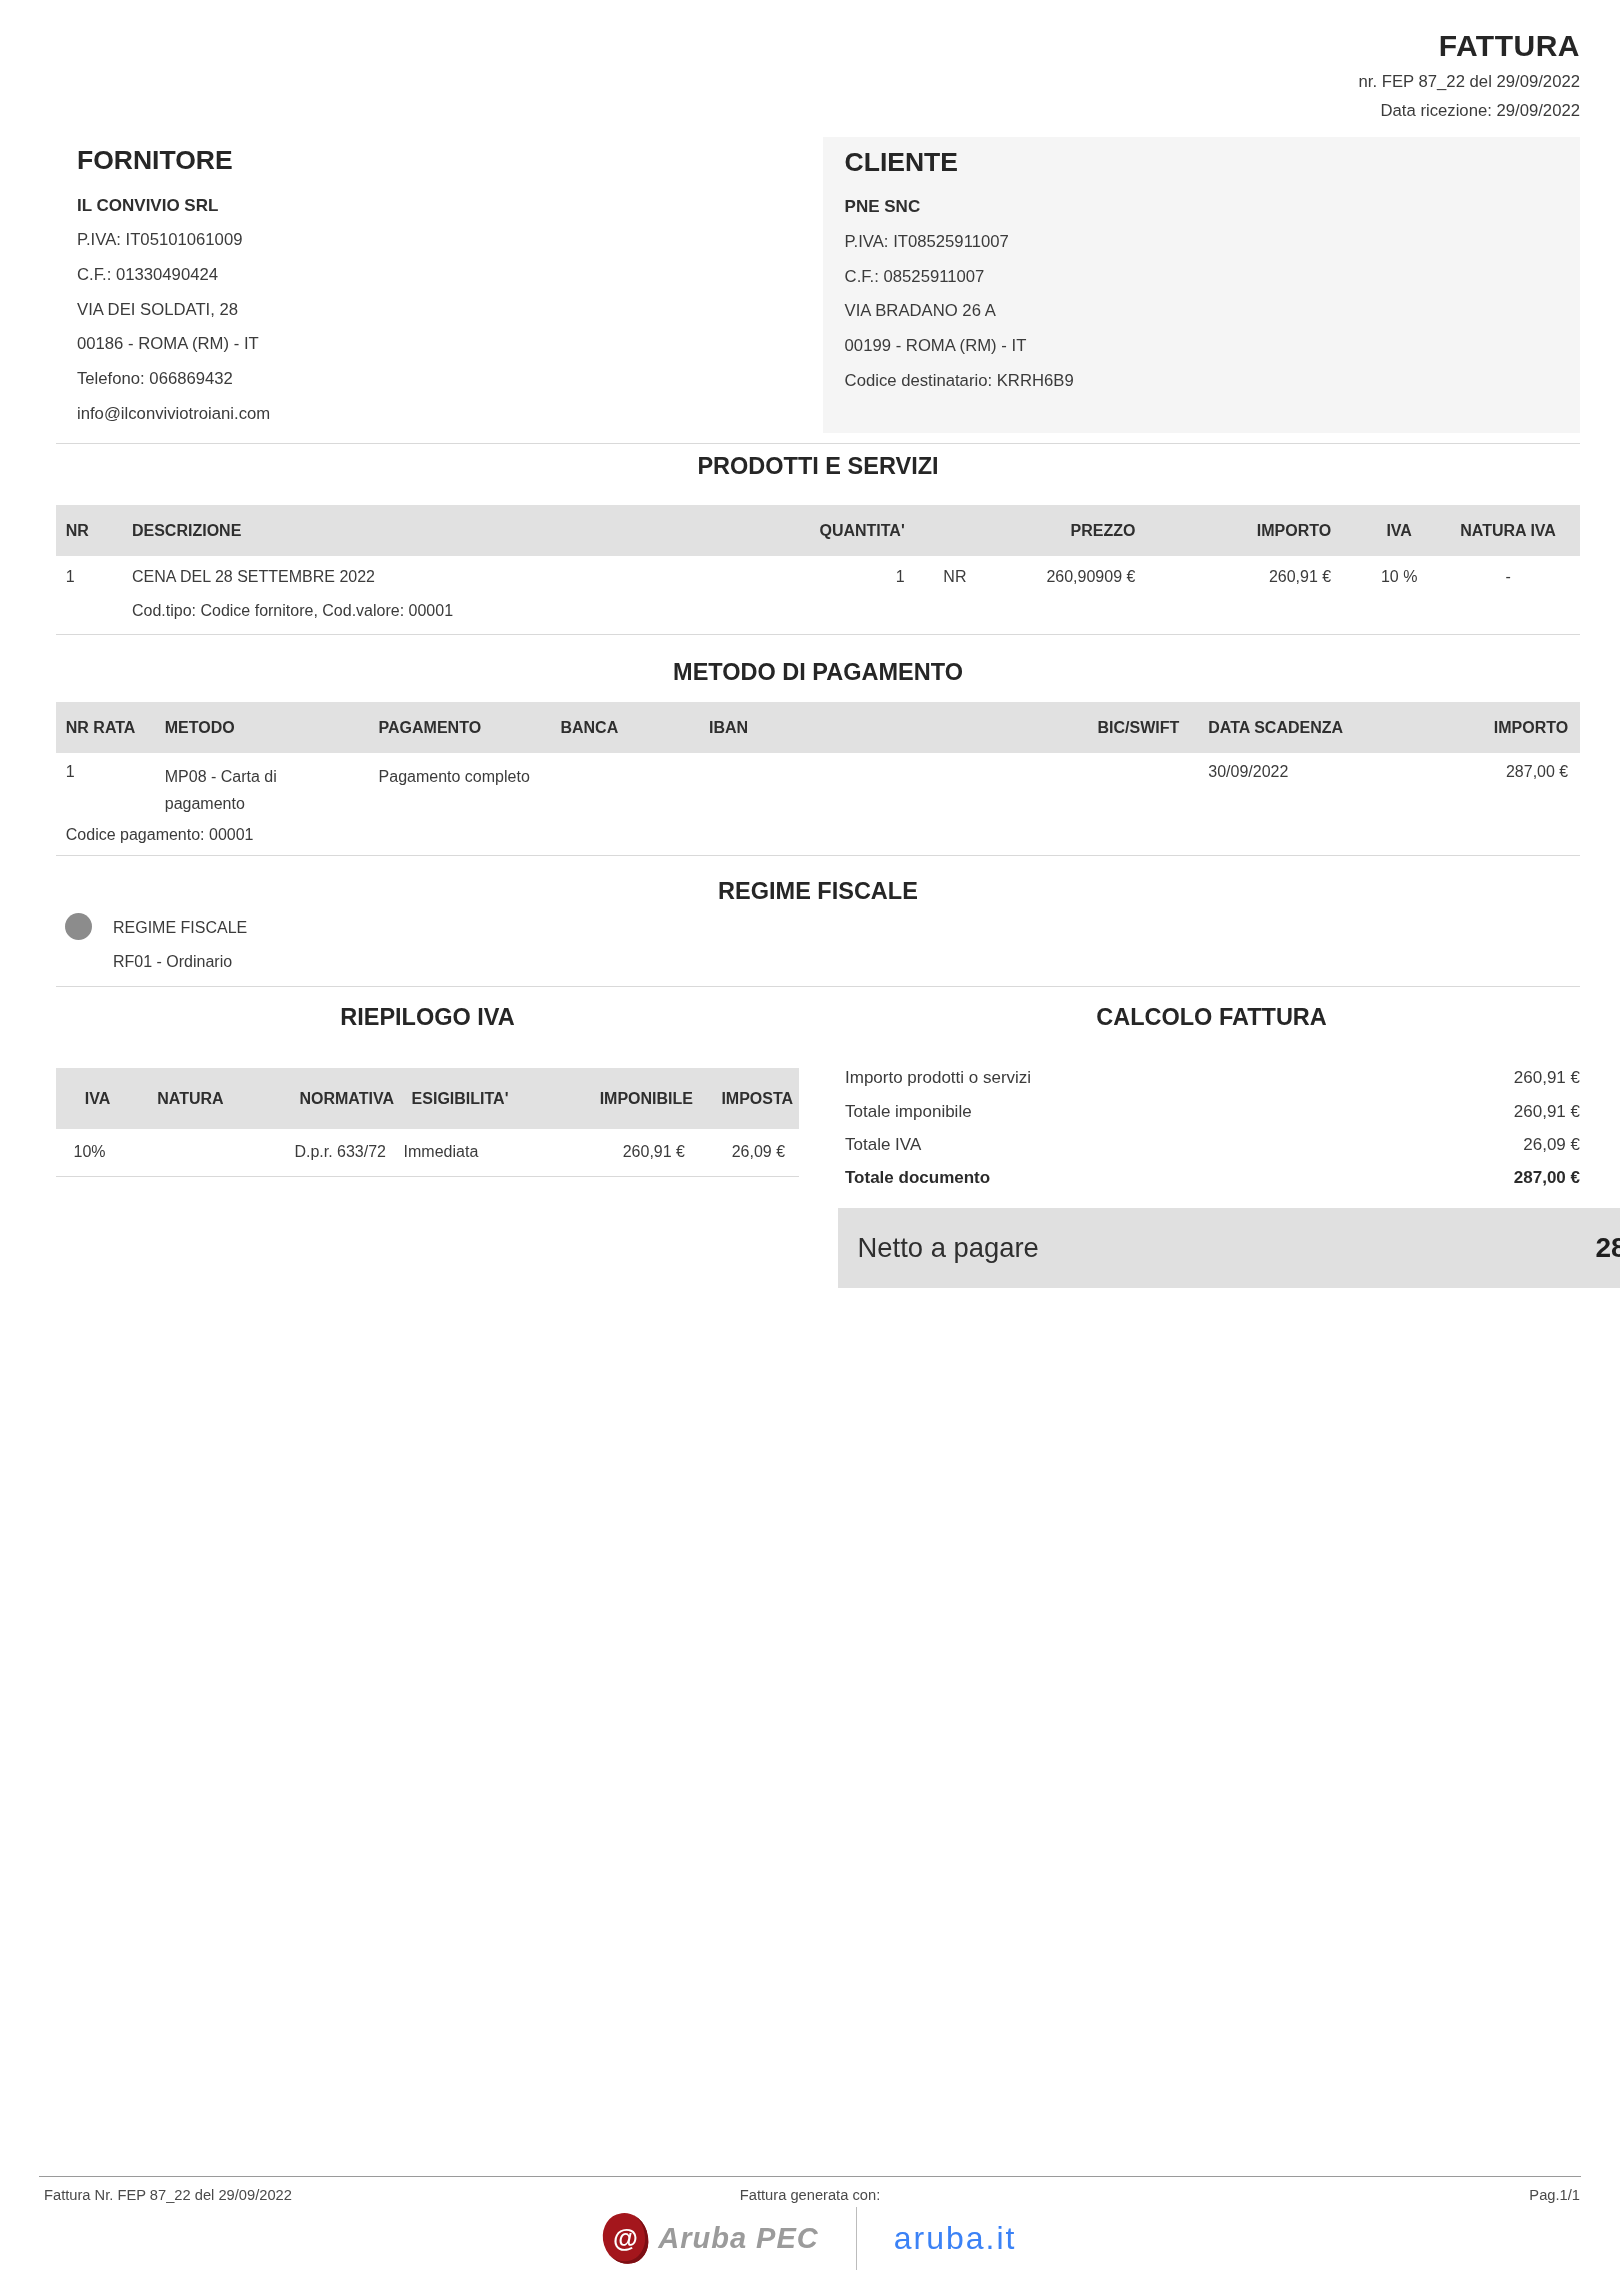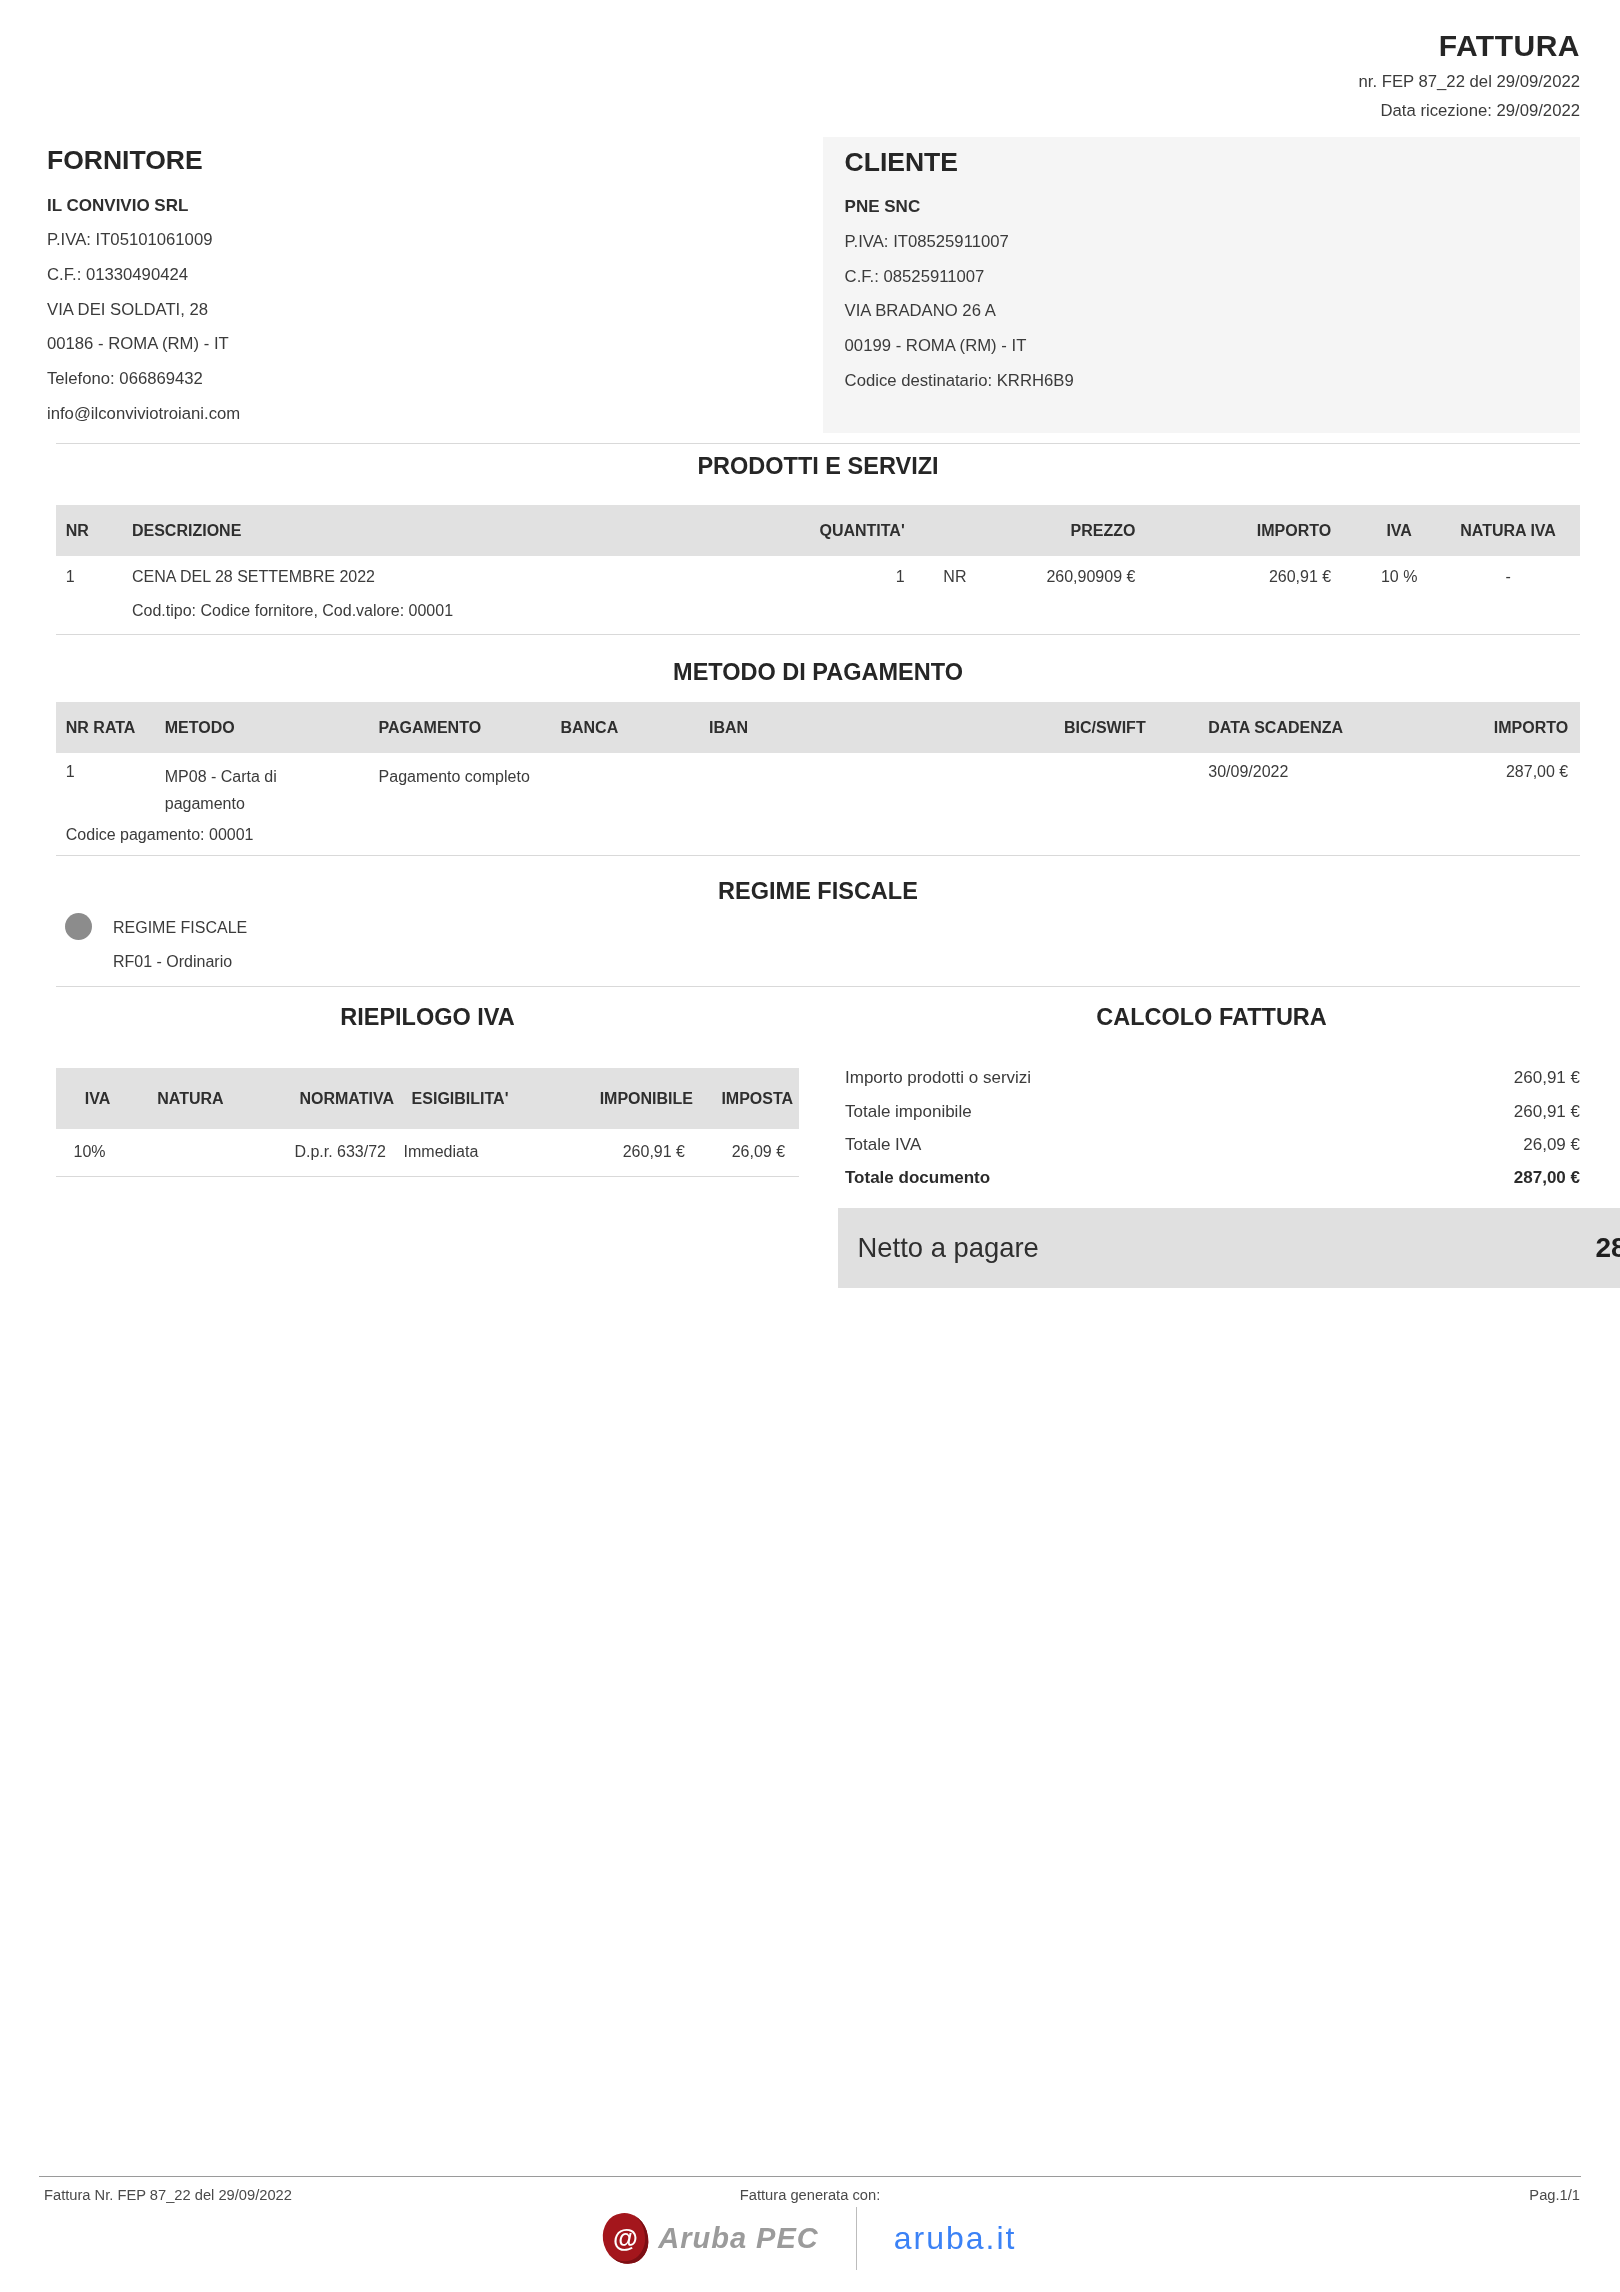--- a/index.html
+++ b/index.html
@@ -11,21 +11,21 @@
 
   
   .doc-header { position:absolute; top:29px; right:40px; text-align:right; }
   .doc-title  { font-size:30px; font-weight:bold; color:#262626; letter-spacing:0.5px; }
   .doc-sub    { font-size:16.7px; margin-top:8.8px; color:#3b3b3b; }
 
   
   .party-heading { font-size:26.5px; font-weight:bold; color:#262626; }
   .party-name    { font-size:17px; font-weight:bold; color:#2f2f2f; margin-top:19.6px; }
   .party-line    { font-size:16.7px; margin-top:14.7px; }
-  .fornitore { position:absolute; left:47px; top:145px; }
+  .fornitore { position:absolute; left:77px; top:145px; }
   .cliente-box {
     position:absolute; left:823px; top:137px; width:757px; height:296px;
     background:#f5f5f5; box-sizing:border-box; padding:9.8px 0 0 21.6px;
   }
 
   
   .section-title { position:absolute; text-align:center; font-size:23.5px; font-weight:bold; color:#262626; }
   .full { left:56px; width:1524px; }
   .sep  { position:absolute; left:56px; width:1524px; border-top:1px solid #d9d9d9; }
 
@@ -47,21 +47,21 @@
   .c-iva     { width:74px;  text-align:center; }
   .c-natura  { width:144px; text-align:center; }
   .desc2 { margin-top:15.7px; font-size:16px; }
 
   
   .p-nr       { width:111px; padding-left:9.8px; }
   .p-metodo   { width:186px; line-height:27.4px; }
   .p-pagam    { width:186px; line-height:27.4px;margin-left:32px; }
   .p-banca    { width:152px; }
   .p-iban     { width:363px; }
-  .p-bic      { width:118px; text-align:left; }
+  .p-bic      { width:118px; text-align:right; }
   .p-scad     { width:196px; padding-left:29px; }
   .p-importo  { width:213px; text-align:right; padding-right:11.8px; }
 
   
   .regime-bullet { position:absolute; left:65px; width:27.4px; height:27.4px; border-radius:50%; background:#8c8c8c; }
   .regime-label  { position:absolute; left:113px; font-size:16px; color:#3b3b3b; }
 
   
   .riepilogo-bar { left:56px; width:743px; }
   .riepilogo-row { left:48px; width:743px; }

